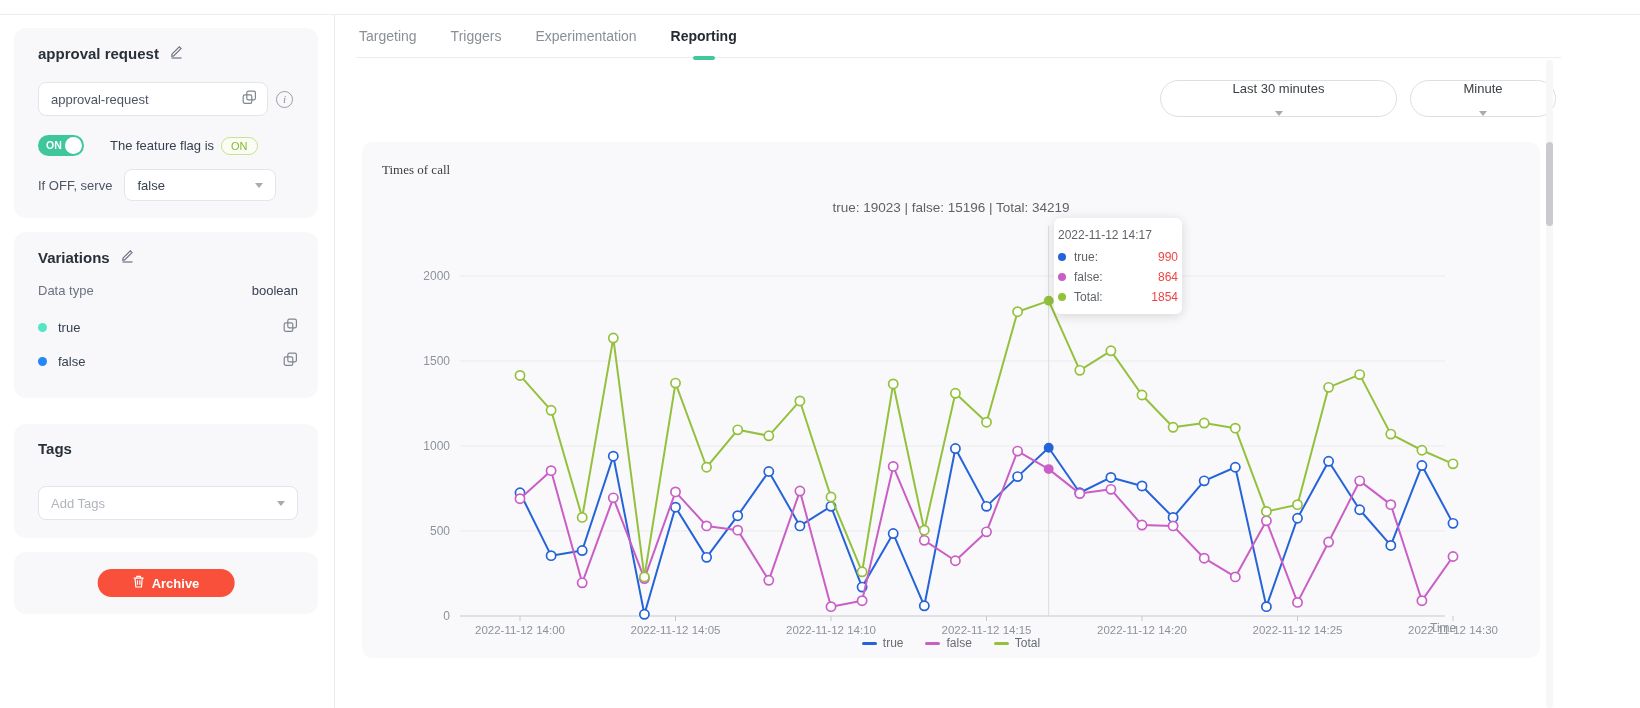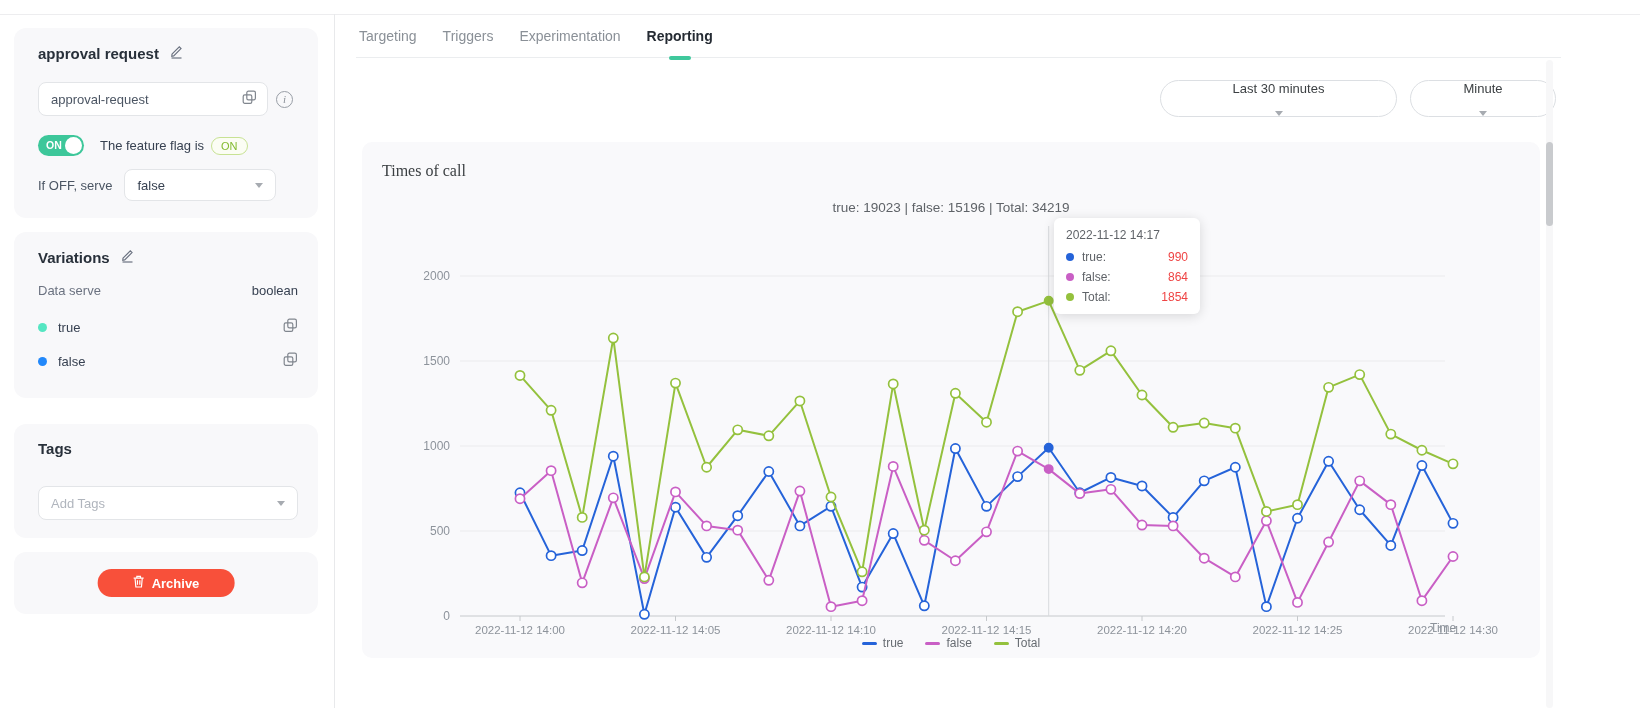--- a/index.html
+++ b/index.html
@@ -28,21 +28,21 @@
   .key-input input { border:none; outline:none; flex:1; font-size:13px; color:#4b5563; background:transparent;
                      font-family:"Liberation Sans", sans-serif; min-width:0; }
   .info-btn { position:absolute; left:262px; top:62px; width:18px; height:18px; border:none; background:none; cursor:pointer; }
   .info-circle { display:block; width:17px; height:17px; border:1.3px solid #989ea6; border-radius:50%;
                  color:#8a9098; font-size:11px; line-height:14px; text-align:center; font-family:"Liberation Serif",serif; font-style:italic; }
 
   .toggle-row { position:absolute; left:24px; top:107px; display:flex; align-items:center; }
   .toggle { width:46px; height:21px; border-radius:11px; background:#3dc79a; position:relative; border:none; cursor:pointer; }
   .toggle .on-text { position:absolute; left:8px; top:4px; font-size:10.5px; font-weight:700; color:#fff; }
   .toggle .knob { position:absolute; right:2px; top:2px; width:17px; height:17px; background:#fff; border-radius:50%; }
-  .toggle-label { font-size:13px; color:#374151; margin-left:16px; }
+  .toggle-label { font-size:13px; color:#374151; margin-left:26px; }
   .on-badge { margin-left:7px; font-size:11px; color:#82ba30; background:#fbfdf4; border:1px solid #c8e294;
               border-radius:10px; padding:2px 9px; }
 
   .serve-row { position:absolute; left:24px; top:141px; width:256px; display:flex; align-items:center; }
   .serve-label { font-size:13px; color:#4b5563; }
   .select { height:32px; background:#fff; border:1px solid #e3e5e8; border-radius:8px; display:flex;
             align-items:center; padding:0 12px; font-size:13px; color:#374151; cursor:pointer; }
   .serve-select { margin-left:12px; width:152px; justify-content:space-between; }
   .chev { width:0; height:0; border-left:4.5px solid transparent; border-right:4.5px solid transparent;
           border-top:5.5px solid #a7abb1; }
@@ -56,45 +56,45 @@
   .tags-select { position:absolute; left:24px; right:20px; top:62px; height:34px; justify-content:space-between; }
   .placeholder { color:#b0b5bd; }
 
   .archive-btn { position:absolute; left:50%; transform:translateX(-50%); top:17px; height:28px; padding:0 35px;
                  background:#f8503a; color:#fff; border:none; border-radius:15px; font-size:13px; font-weight:700;
                  display:flex; align-items:center; gap:7px; cursor:pointer; font-family:"Liberation Sans",sans-serif; }
 
   
   #main { left:335px; top:0; width:1305px; height:708px; }
   #tabbar { position:absolute; left:21px; top:14px; width:1205px; height:44px; border-bottom:1px solid #ebedef;
-            display:flex; align-items:center; gap:22px; padding-left:1px; }
+            display:flex; align-items:center; gap:30px; padding-left:1px; }
   .tab { position:relative; height:44px; display:flex; align-items:center; padding:0 2px; font-size:14px;
          color:#8a9097; cursor:pointer; }
   .tab.active { color:#252b33; font-weight:700; }
   .tab-underline { position:absolute; left:50%; transform:translateX(-50%); bottom:-2px; width:22px; height:4px;
                    border-radius:2px; background:#3fc89c; }
 
   .pill-select { position:absolute; top:80px; height:37px; background:#fff; border:1px solid #dcdfe3;
                  border-radius:19px; display:flex; align-items:center; justify-content:space-between;
                  padding:0 16px; font-size:13px; color:#3c4043; cursor:pointer;flex-direction:column; }
   #range-select { left:825px; width:237px; }
   #interval-select { left:1075px; width:146px; }
 
   #chart-card { position:absolute; left:27px; top:142px; width:1178px; height:516px; background:#f9f9fb; border-radius:10px; }
-  #chart-title { position:absolute; left:20px; top:20px; font-family:"Liberation Serif", serif; font-size:16px; color:#3c4043; }
+  #chart-title { position:absolute; left:20px; top:20px; font-family:"Liberation Serif", serif; font-size:13px; color:#3c4043; }
   #chart-summary { position:absolute; left:0; top:58px; width:100%; text-align:center; font-size:13.5px; color:#5f6368; }
   #chart-svg { position:absolute; left:0; top:0; }
   #xaxis-name { position:absolute; left:1068px; top:479px; font-size:12px; color:#8d939b; }
 
   #chart-legend { position:absolute; left:0; bottom:8px; width:100%; display:flex; justify-content:center; gap:22px; }
   .legend-item { display:flex; align-items:center; gap:6px; font-size:12px; color:#676c72; cursor:pointer; }
   .legend-dash { width:15px; height:3px; border-radius:1.5px; }
 
-  #chart-tooltip { position:absolute; left:692px; top:76px; width:146px; background:#fff; border-radius:6px;
-                   box-shadow:0 2px 12px rgba(0,0,0,.14); padding:10px 12px; z-index:5; }
+  #chart-tooltip { position:absolute; left:692px; top:76px; width:128px; background:#fff; border-radius:6px;
+                   box-shadow:0 2px 12px rgba(0,0,0,.14); padding:10px 4px; z-index:5; }
   #tooltip-title { font-size:12px; color:#5f6368; margin-bottom:8px; white-space:nowrap; }
   .tt-row { display:flex; align-items:center; margin-top:6px; font-size:12px; }
   .tt-dot { width:8px; height:8px; border-radius:50%; margin-right:8px; }
   .tt-label { color:#5f6368; }
   .tt-val { margin-left:auto; color:#ef4444; }
 
   #scroll-track { position:absolute; left:1211px; top:60px; width:7px; height:648px; background:#f7f7f8; border-radius:4px; }
   #scroll-thumb { position:absolute; left:1211px; top:142px; width:7px; height:84px; background:#c9cbce; border-radius:4px; cursor:pointer; }
 
   svg text { font-family:"Liberation Sans", sans-serif; }
@@ -160,21 +160,21 @@
         <span>
           <svg width="15" height="15" viewBox="0 0 15 15" fill="none" stroke="#6b7280" stroke-width="1.2">
             <path d="M3 10.2 L10.3 2.9 L12 4.6 L4.7 11.9 L2.8 12.2 Z"></path>
               <path d="M2.5 14 H12.5"></path>
           </svg>
         </span>
       </button>
     </div>
 
     <div class="kv-row" style="top:51px;">
-      <span class="muted">Data serve</span>
+      <span class="muted">Data type</span>
       <span class="grow"></span>
       <span class="val">boolean</span>
     </div>
 
     <div class="kv-row" style="top:86px;">
       <span class="var-dot" style="background: rgb(85, 230, 194);"></span>
       <span class="val">true</span>
       <span class="grow"></span>
       <button class="icon-btn">
         <span>

